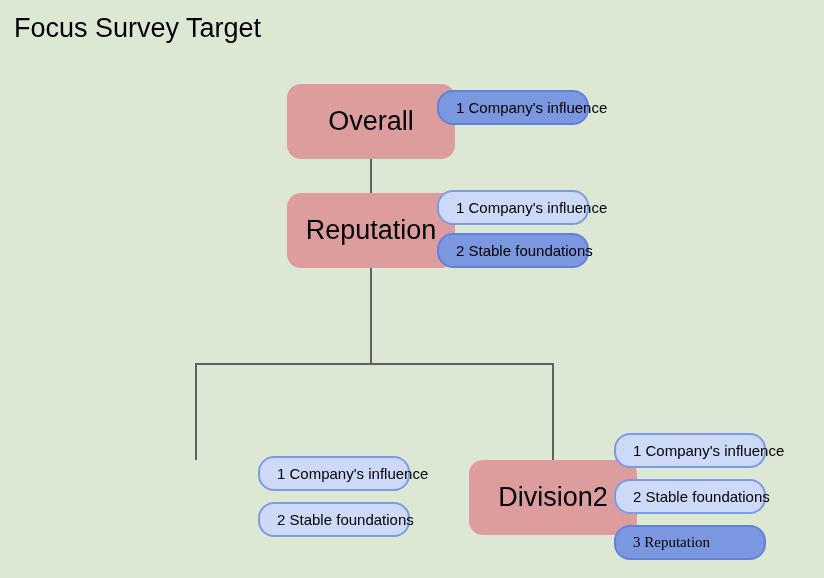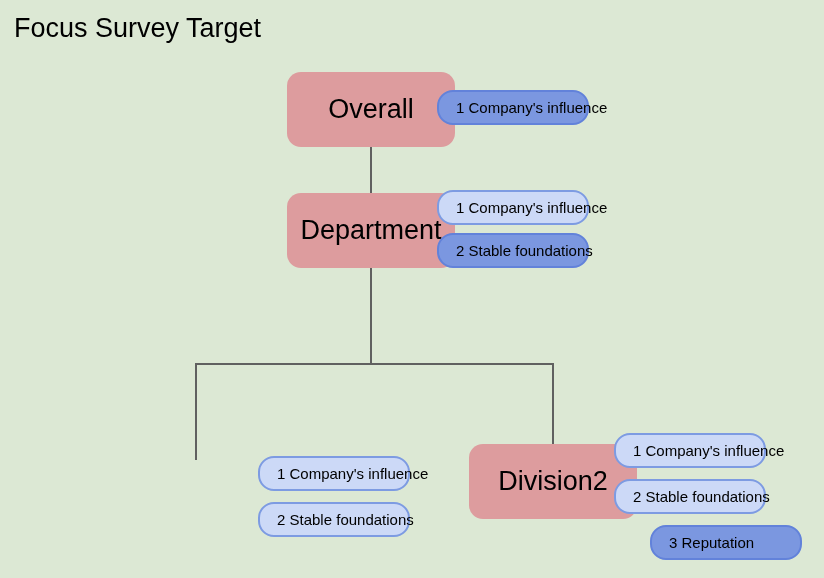--- a/index.html
+++ b/index.html
@@ -73,38 +73,38 @@
 <div class="canvas">
 
   <div class="title">Focus Survey Target</div>
 
   <div class="connector v" style="left:370px; top:145px; height:48px;"></div>
   <div class="connector v" style="left:370px; top:268px; height:96px;"></div>
   <div class="connector h" style="left:195px; top:363px; width:359px;"></div>
   <div class="connector v" style="left:195px; top:363px; height:97px;"></div>
   <div class="connector v" style="left:552px; top:363px; height:97px;"></div>
 
-  <div class="node" style="left:287px; top:72px;">
+  <div class="node" style="left:287px; top:84px;">
     <span class="node-label">Overall</span>
   </div>
 
   <div class="node" style="left:287px; top:193px;">
-    <span class="node-label">Department</span>
+    <span class="node-label">Reputation</span>
   </div>
 
 
-  <div class="node" style="left:469px; top:444px;">
+  <div class="node" style="left:469px; top:460px;">
     <span class="node-label">Division2</span>
   </div>
 
   <div class="badge dark" style="left:437px; top:90px;">1 Company's influence</div>
 
   <div class="badge light" style="left:437px; top:190px;">1 Company's influence</div>
   <div class="badge dark" style="left:437px; top:233px;">2 Stable foundations</div>
 
   <div class="badge light" style="left:258px; top:456px;">1 Company's influence</div>
   <div class="badge light" style="left:258px; top:502px;">2 Stable foundations</div>
 
   <div class="badge light" style="left:614px; top:433px;">1 Company's influence</div>
   <div class="badge light" style="left:614px; top:479px;">2 Stable foundations</div>
-  <div class="badge dark" style="left:650px; top:525px;">3 Reputation</div>
+  <div class="badge dark" style="left:614px; top:525px;font-family:Liberation Serif, serif;">3 Reputation</div>
 
 </div>
 
 </body></html>

